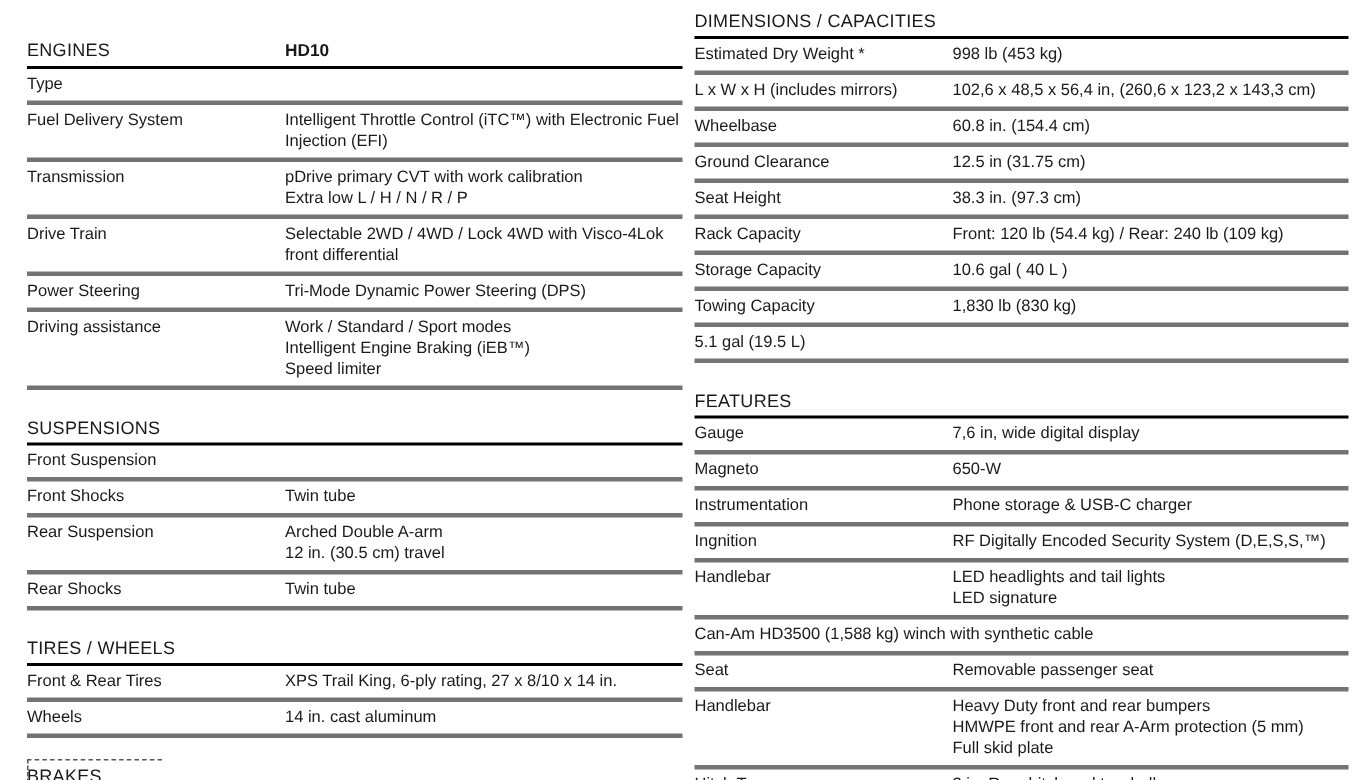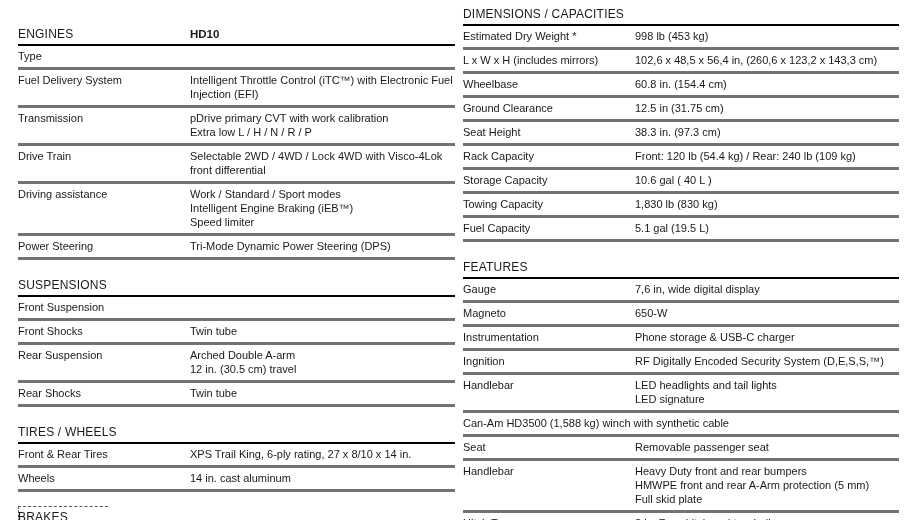--- a/index.html
+++ b/index.html
@@ -96,30 +96,30 @@
     <div class="spec-value">pDrive primary CVT with work calibration
 Extra low L / H / N / R / P</div>
   </div>
 
   <div class="spec-row">
     <div class="spec-label">Drive Train</div>
     <div class="spec-value">Selectable 2WD / 4WD / Lock 4WD with Visco-4Lok front differential</div>
   </div>
 
   <div class="spec-row">
+    <div class="spec-label">Power Steering</div>
+    <div class="spec-value">Tri-Mode Dynamic Power Steering (DPS)</div>
+  </div>
+
+  <div class="spec-row">
     <div class="spec-label">Driving assistance</div>
     <div class="spec-value">Work / Standard / Sport modes
 Intelligent Engine Braking (iEB™)
 Speed limiter</div>
   </div>
-
-  <div class="spec-row">
-    <div class="spec-label">Power Steering</div>
-    <div class="spec-value">Tri-Mode Dynamic Power Steering (DPS)</div>
-  </div>
 </div>
   </section>
 
   <section class="spec-section">
     <div class="section-header">
       <h2 class="section-title">SUSPENSIONS</h2>
 
     </div>
     <div class="rows">
   <div class="spec-row">
@@ -211,21 +211,20 @@
     <div class="spec-label">Storage Capacity</div>
     <div class="spec-value">10.6 gal ( 40 L )</div>
   </div>
 
   <div class="spec-row">
     <div class="spec-label">Towing Capacity</div>
     <div class="spec-value">1,830 lb (830 kg)</div>
   </div>
 
   <div class="spec-row">
-    <div class="spec-label">Fuel Capacity</div>
     <div class="spec-value">5.1 gal (19.5 L)</div>
   </div>
 </div>
   </section>
 
   <section class="spec-section">
     <div class="section-header">
       <h2 class="section-title">FEATURES</h2>
 
     </div>

